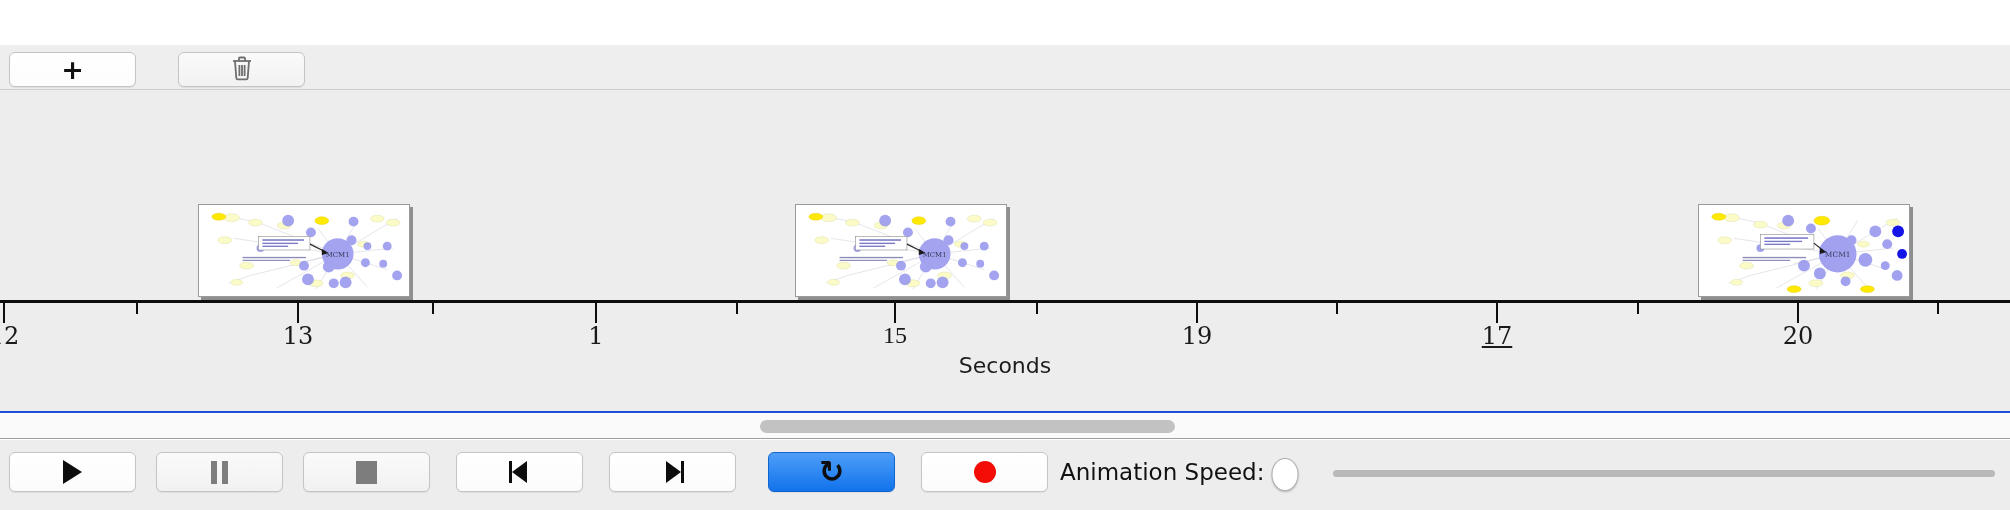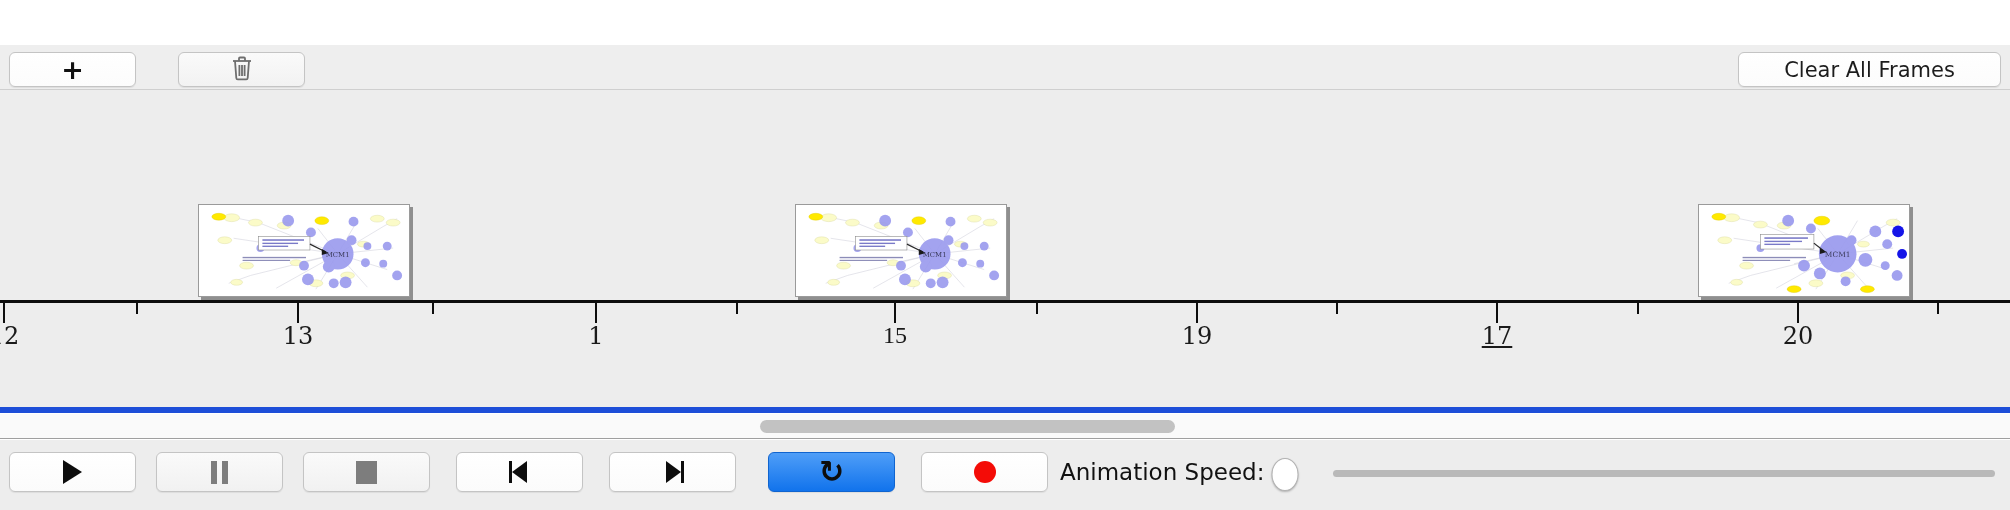--- a/index.html
+++ b/index.html
@@ -80,21 +80,21 @@
   .btn-clear {
     right: 9px; top: 7px; width: 263px; height: 35px;
     font-size: 21px; color: #1c1c1c;
   }
   .plus-icon { font-size: 27px; font-weight: bold; color: #111; line-height: 1; }
 
   
   .timeline {
     position: absolute; left: 0; top: 90px; width: 2010px; height: 323px;
     background: #ededed;
-    border-bottom: 6px solid #1d4ed8;
+    border-bottom: 2px solid #1d4ed8;
   }
   .track {
     position: absolute; left: 0; top: 0; width: 2010px; height: 220px;
   }
   .thumb {
     position: absolute; top: 207px; width: 212px; height: 93px;
     transform: translateY(-100%);
     background: #ffffff;
     border: 1px solid #9a9a9a;
     box-shadow: 3px 3px 0 0 #8f8f8f;
@@ -224,21 +224,20 @@
     <div class="btn btn-trash dim">
       <span>
         <svg width="26" height="28" viewBox="0 0 26 28" fill="none" stroke="#6e6e6e" stroke-width="1.8">
           <path d="M4 7 h18"></path>
           <path d="M10 7 V4.5 a1 1 0 0 1 1-1 h4 a1 1 0 0 1 1 1 V7"></path>
           <path d="M6 7 l1.3 17 a1.5 1.5 0 0 0 1.5 1.4 h8.4 a1.5 1.5 0 0 0 1.5-1.4 L20 7"></path>
           <path d="M10.4 11 v11 M13 11 v11 M15.6 11 v11"></path>
         </svg>
       </span>
     </div>
-    <div class="btn btn-clear">Clear All Frames</div>
   </div>
 
   <div class="timeline">
     <div class="track">
 
       <div class="thumb" style="left:198px;">
         <svg viewBox="0 0 212 93" preserveAspectRatio="none">
           <rect width="212" height="93" fill="#ffffff"></rect>
           <g stroke="#c9c9d6" stroke-width="0.5" fill="none">
             <path d="M140 50 L60 18 M140 50 L35 34 M140 50 L52 72 M140 50 L78 85 M140 50 L186 22 M140 50 L196 44 M140 50 L190 66 M140 50 L170 84 M140 50 L118 86 M140 50 L96 60 M140 50 L120 24 M140 50 L160 16 M60 18 L36 13 M52 72 L30 80 M186 22 L200 14"></path>
@@ -430,20 +429,21 @@
           <div class="tick-label" style="left: 1197px;">19</div>
           <div class="tick minor" style="left: 1336px;"></div>
           <div class="tick major" style="left: 1496px;"></div>
           <div class="tick-label" style="left: 1497px; text-decoration: underline;">17</div>
           <div class="tick minor" style="left: 1637px;"></div>
           <div class="tick major" style="left: 1797px;"></div>
           <div class="tick-label" style="left: 1798px;">20</div>
           <div class="tick minor" style="left: 1937px;"></div>
         </div>
     </div>
+    <div class="axis-title">Seconds</div>
   </div>
 
   <div class="scroll-area">
     <div class="scroll-thumb" style="left: 760px; width: 415px;"></div>
   </div>
 
   <div class="controls">
     <div class="cbtn" style="left:9px;">
       <span class="ico-play"></span>
     </div>

